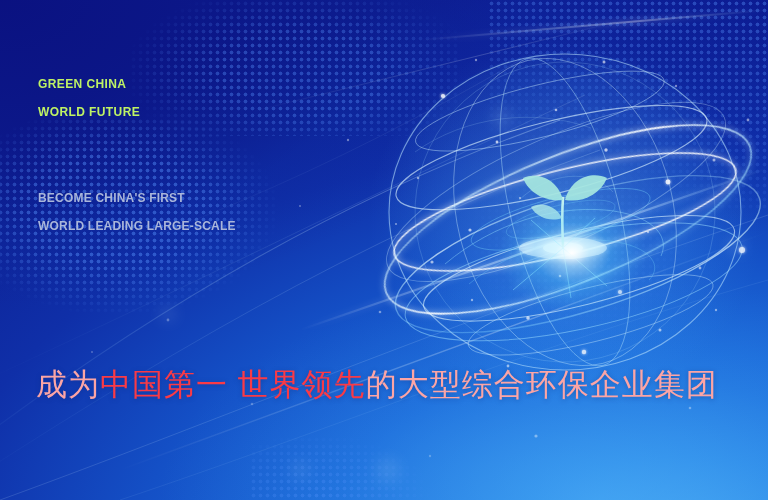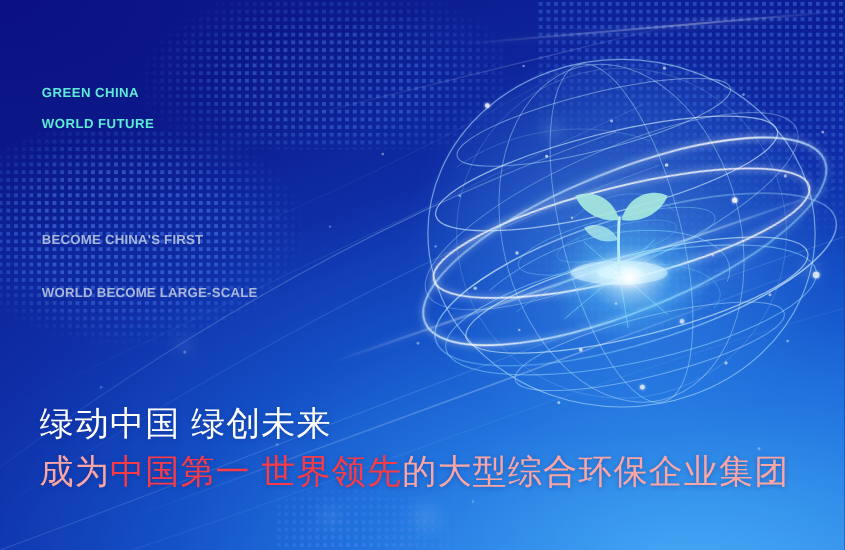--- a/index.html
+++ b/index.html
@@ -131,41 +131,40 @@
     position: absolute;
     inset: 0;
   }
 
   .tagline-group {
     position: absolute;
     left: 38px;
     top: 70px;
   }
   .tagline {
-    color: #5eead4;
+    color: #bef264;
     font-size: 12px;
     font-weight: bold;
     letter-spacing: 0.4px;
     line-height: 28px;
     white-space: nowrap;
   }
 
   .mission-group {
     position: absolute;
     left: 38px;
     top: 185px;
   }
   .mission-line {
     color: #a9b6da;
     font-size: 12px;
     font-weight: bold;
     letter-spacing: 0.2px;
     line-height: 27.5px;
     white-space: nowrap;
-    margin-top: 20px;
   }
 
   .headline-group {
     position: absolute;
     left: 36px;
     top: 363px;
   }
   .headline-1 {
     color: #ffffff;
     font-size: 31px;
@@ -377,24 +376,23 @@
 
   <div class="text-layer">
 
     <div class="tagline-group">
       <div class="tagline">GREEN CHINA</div>
       <div class="tagline">WORLD FUTURE</div>
     </div>
 
     <div class="mission-group">
       <div class="mission-line">BECOME CHINA'S FIRST</div>
-      <div class="mission-line">WORLD BECOME LARGE-SCALE</div>
+      <div class="mission-line">WORLD LEADING LARGE-SCALE</div>
     </div>
 
     <div class="headline-group">
-      <div class="headline-1">绿动中国 绿创未来</div>
       <div class="headline-2">
         <span class="hl-white">成为</span><span class="hl-red">中国第一 世界领先</span><span class="hl-white">的大型综合环保企业集团</span>
       </div>
     </div>
 
   </div>
 </div>
 
 </body></html>

